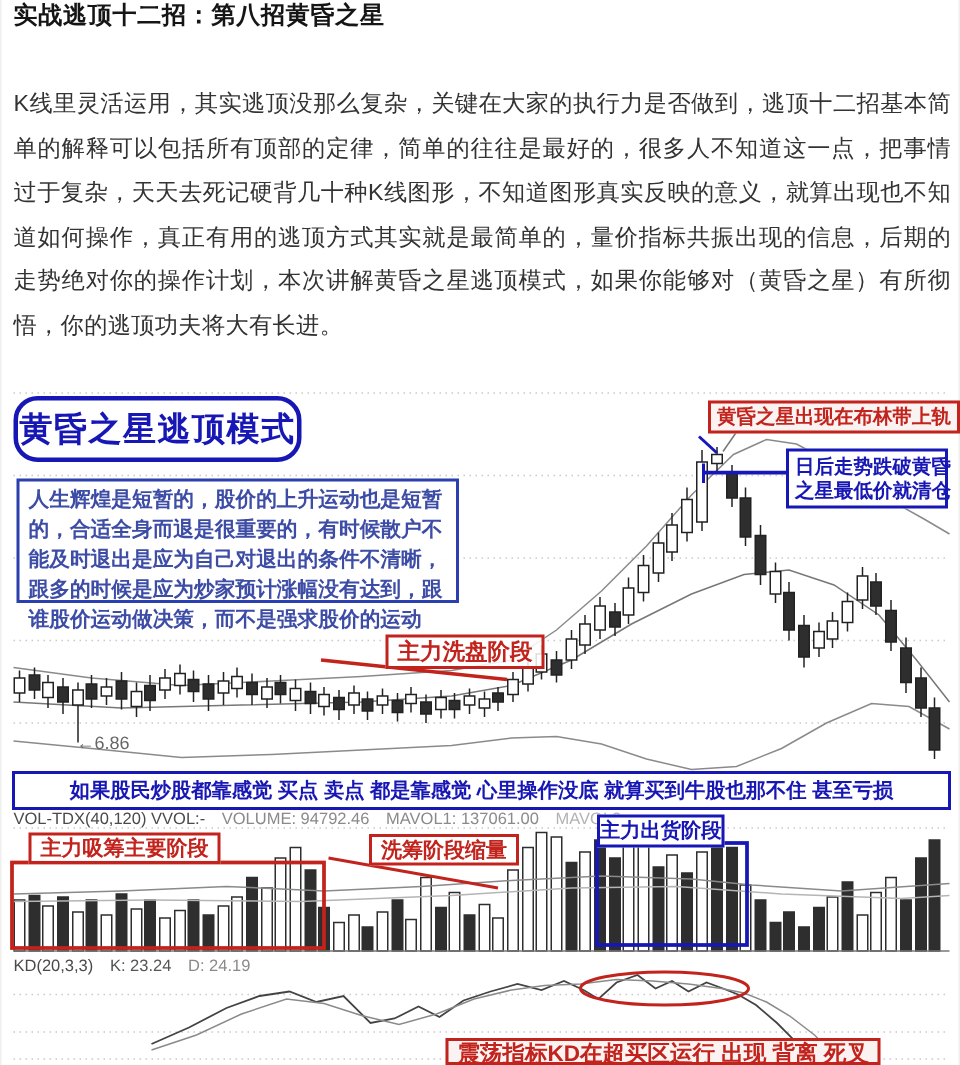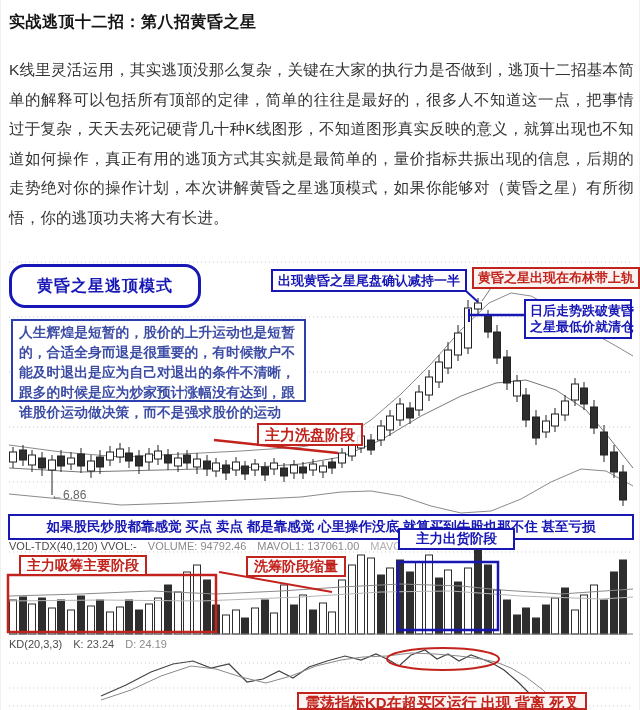--- a/index.html
+++ b/index.html
@@ -1,37 +1,37 @@
 <!DOCTYPE html>
 <html><head>
 <meta charset="utf-8">
 <style>
   html,body{margin:0;padding:0;background:#fff;}
   body{width:640px;height:710px;overflow:hidden;font-family:"Liberation Sans","DejaVu Sans",sans-serif;}
   .page{position:relative;width:640px;height:710px;background:#fff;border-left:1px solid #f0efee;border-right:1px solid #f0efee;box-sizing:border-box;}
-  .article-title{position:absolute;left:8px;top:12px;width:624px;font-size:16px;font-weight:bold;color:#151515;letter-spacing:.5px;}
+  .article-title{position:absolute;left:8px;top:0;width:624px;font-size:16px;font-weight:bold;color:#151515;letter-spacing:.5px;}
   .article-paragraph{position:absolute;left:8px;top:55px;width:625px;font-size:15.5px;line-height:29.6px;color:#333;text-align:justify;letter-spacing:.2px;}
   .chart{position:absolute;left:0;top:252px;width:640px;height:458px;overflow:hidden;}
   #chart-svg{position:absolute;left:0;top:0;}
   .box{position:absolute;box-sizing:border-box;font-weight:bold;text-align:center;white-space:nowrap;background:#fff;}
   .bblue{border:2px solid #1717b5;color:#1717b5;}
   .bred{border:2px solid #c2231c;color:#c2231c;background:#fbf3f1;}
-  .mode-box{left:8px;top:12px;width:192px;height:44px;border:3px solid #1717b5;border-radius:16px;color:#1717b5;font-size:16px;line-height:38px;letter-spacing:1px;background:#fff;}
+  .mode-box{left:8px;top:12px;width:192px;height:44px;border:3px solid #1717b5;border-radius:16px;color:#1717b5;font-size:22px;line-height:38px;letter-spacing:1px;background:#fff;}
   .anno-confirm{left:270px;top:17px;height:23px;font-size:13px;line-height:19px;padding:0 5px;}
   .anno-bollinger{left:471px;top:15px;height:22px;font-size:13px;line-height:18px;padding:0 4px;}
   .anno-sell{left:523px;top:47px;width:108px;font-size:13px;line-height:16px;padding:2px 4px;}
   .desc-box{left:10px;top:67px;width:295px;height:83px;border:2px solid #2b3fae;color:#3d4da6;font-size:13.8px;line-height:20px;text-align:left;white-space:normal;padding:2px 6px;font-weight:600;background:rgba(255,255,255,.92);}
   .anno-wash{left:256px;top:171px;font-size:15px;line-height:19px;padding:0 6px;background:rgba(255,255,255,.85);}
   .price-tag{position:absolute;left:50px;top:236px;font-size:12px;color:#666;}
   .feel-bar{left:7px;top:262px;width:626px;height:26px;font-size:13.5px;line-height:22px;text-align:center;}
   .vol-header{position:absolute;left:8px;top:288px;font-size:11px;white-space:nowrap;}
   .vol-header .p1{color:#4a4a4a;} .vol-header .p2,.vol-header .p3{color:#8a8a8a;} .vol-header .p4{color:#b3b3b3;}
   .anno-absorb{left:18px;top:303px;font-size:14px;line-height:17px;padding:0 6px;background:rgba(255,255,255,.85);}
   .anno-shrink{left:245px;top:304px;font-size:14px;line-height:17px;padding:0 6px;background:rgba(255,255,255,.85);}
-  .anno-distribute{left:397px;top:276px;width:117px;font-size:13.5px;line-height:16px;padding:1px 0;}
+  .anno-distribute{left:397px;top:291px;width:85px;font-size:13.5px;line-height:16px;padding:1px 0;}
   .kd-header{position:absolute;left:8px;top:386px;font-size:11px;white-space:nowrap;}
   .kd-header .p1{color:#4a4a4a;} .kd-header .p2{color:#555;} .kd-header .p3{color:#8a8a8a;}
   .kd-note{left:296px;top:440px;height:18px;font-size:15px;line-height:15px;padding:1px 6px;}
   .sp{display:inline-block;margin-right:8px;}
 </style>
 </head>
 <body>
 
 <div class="page">
   <div class="article-title">实战逃顶十二招：第八招黄昏之星</div>
@@ -253,21 +253,20 @@
         <line x1="490" x2="481" y1="36" y2="49" stroke="#777" stroke-width="1"></line>
         <line x1="468" x2="523" y1="63" y2="63" stroke="#1717b5" stroke-width="2.5"></line>
         <line x1="468" x2="468" y1="57" y2="70" stroke="#1717b5" stroke-width="2"></line>
         <line x1="8" x2="632" y1="382" y2="382" stroke="#777" stroke-width="1"></line>
         <polyline points="100,444 125,433 150,420 172,412 192,409 210,416 228,412 246,430 262,427 278,419 292,426 308,415 326,409 344,404 360,408 375,402 388,408 398,414 410,403 424,398 436,407 447,402 458,409 470,403 481,407 491,411 503,418 517,430 531,444 544,458" fill="none" stroke="#444" stroke-width="1.2"></polyline>
         <polyline points="100,448 130,438 160,424 190,414 215,417 240,425 265,431 290,424 315,414 340,408 362,405 386,404 410,401 434,402 458,404 480,407 495,410 510,416 525,425 542,438 556,452" fill="none" stroke="#8a8a8a" stroke-width="1"></polyline>
         <ellipse cx="442" cy="407" rx="56" ry="11" fill="none" stroke="#c2231c" stroke-width="2"></ellipse>
       </svg>
 
     <div class="box mode-box">黄昏之星逃顶模式</div>
-    <div class="box bblue anno-confirm">出现黄昏之星尾盘确认减持一半</div>
     <div class="box bred anno-bollinger">黄昏之星出现在布林带上轨</div>
     <div class="box bblue anno-sell">
       <div>日后走势跌破黄昏</div>
       <div>之星最低价就清仓</div>
     </div>
     <div class="box desc-box">人生辉煌是短暂的，股价的上升运动也是短暂的，合适全身而退是很重要的，有时候散户不能及时退出是应为自己对退出的条件不清晰，跟多的时候是应为炒家预计涨幅没有达到，跟谁股价运动做决策，而不是强求股价的运动</div>
     <div class="box bred anno-wash">主力洗盘阶段</div>
     <div class="price-tag">←6.86</div>
     <div class="box bblue feel-bar">如果股民炒股都靠感觉 买点 卖点 都是靠感觉 心里操作没底 就算买到牛股也那不住 甚至亏损</div>
 

